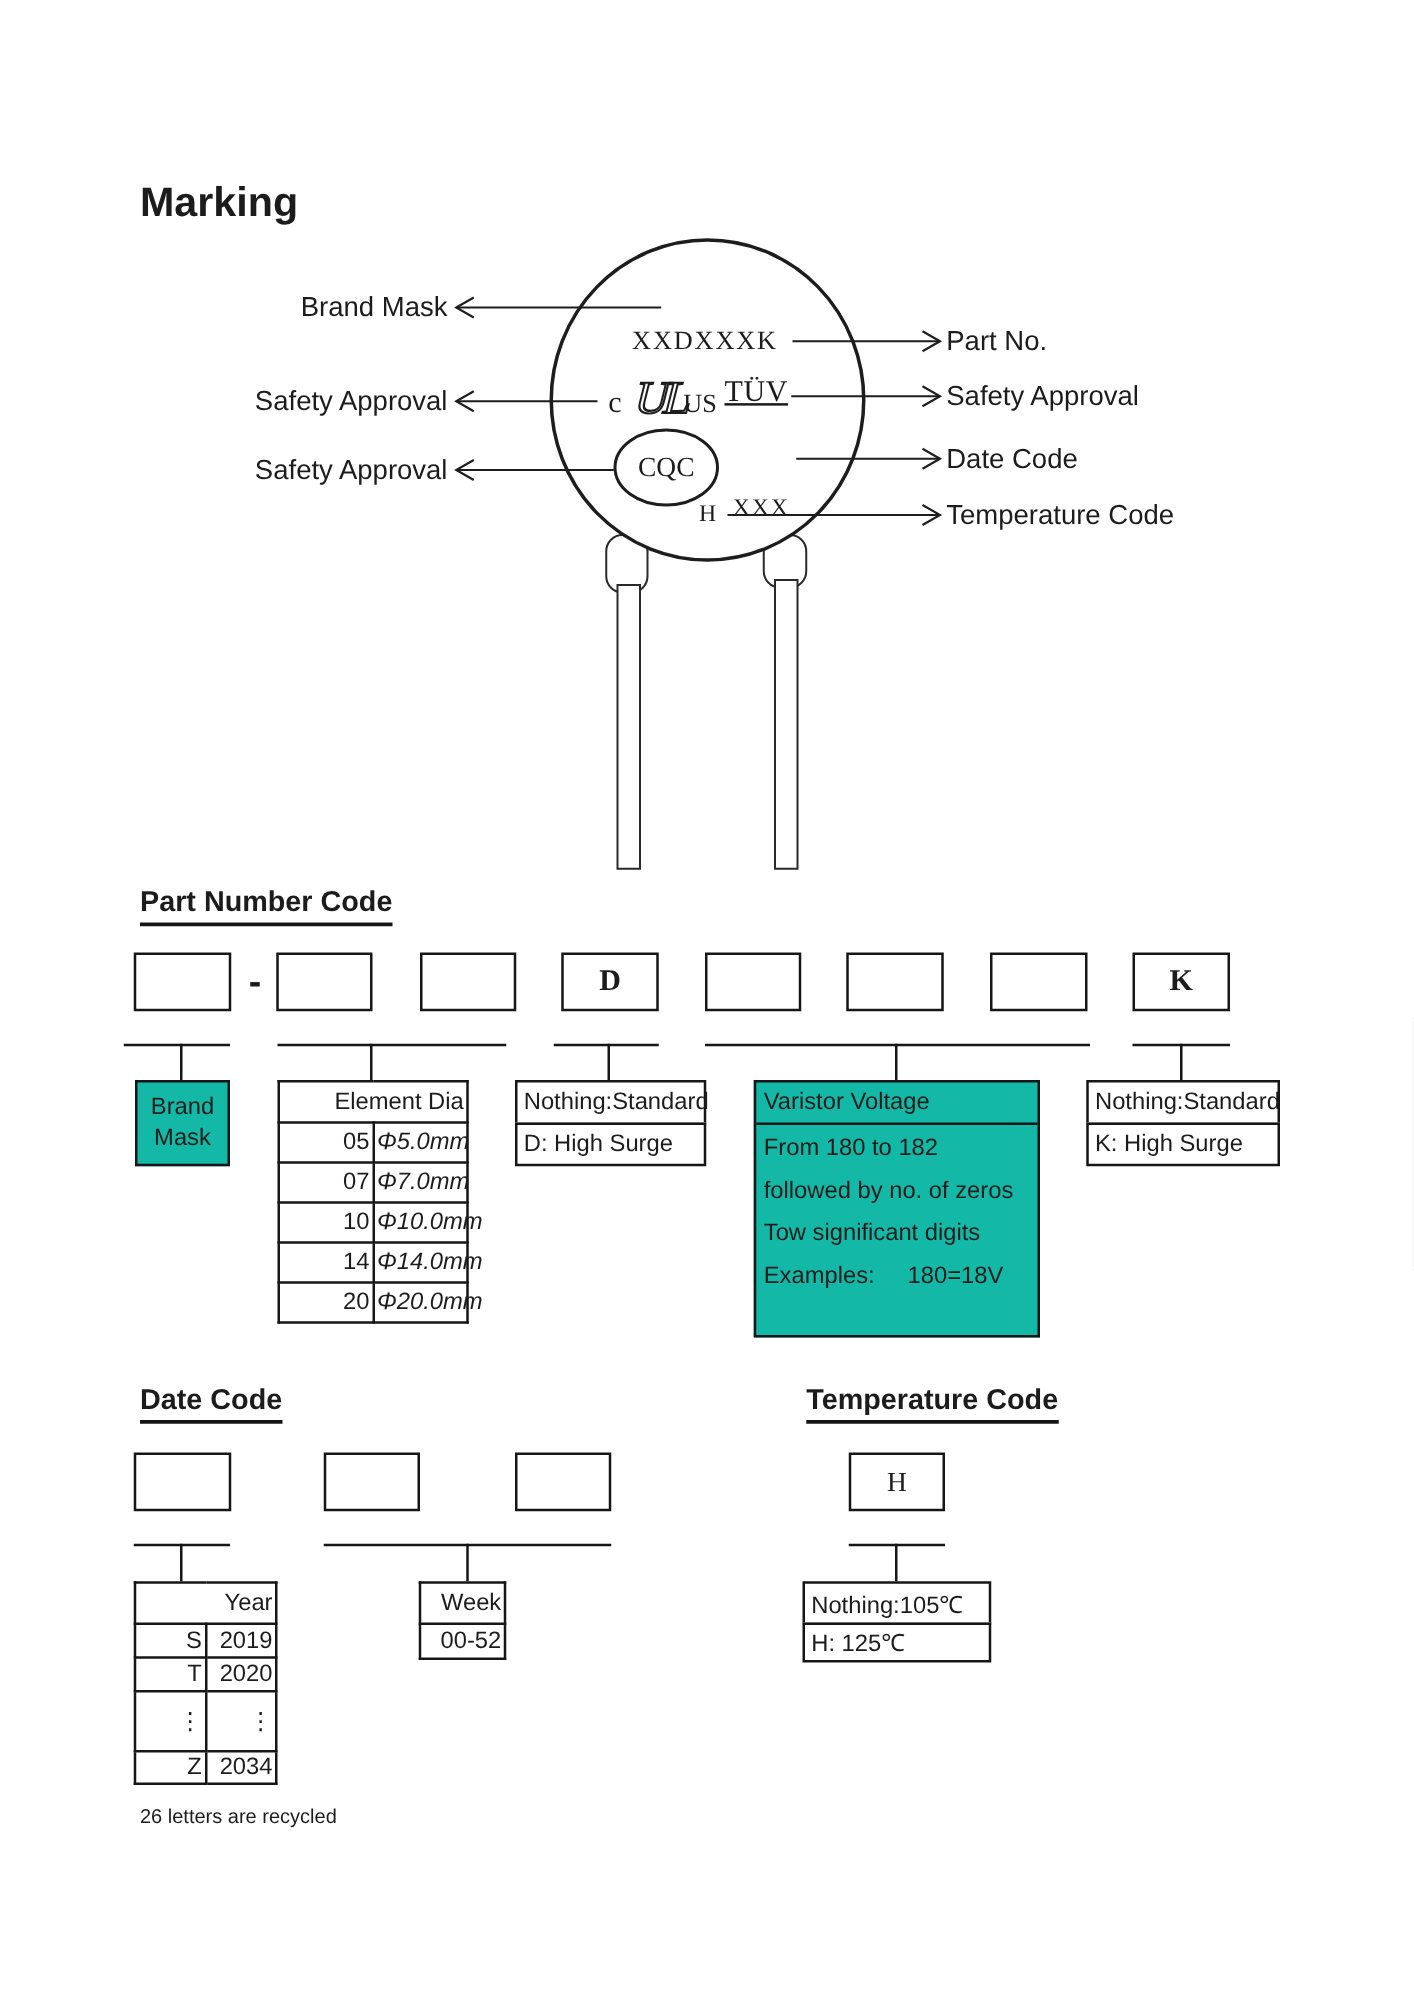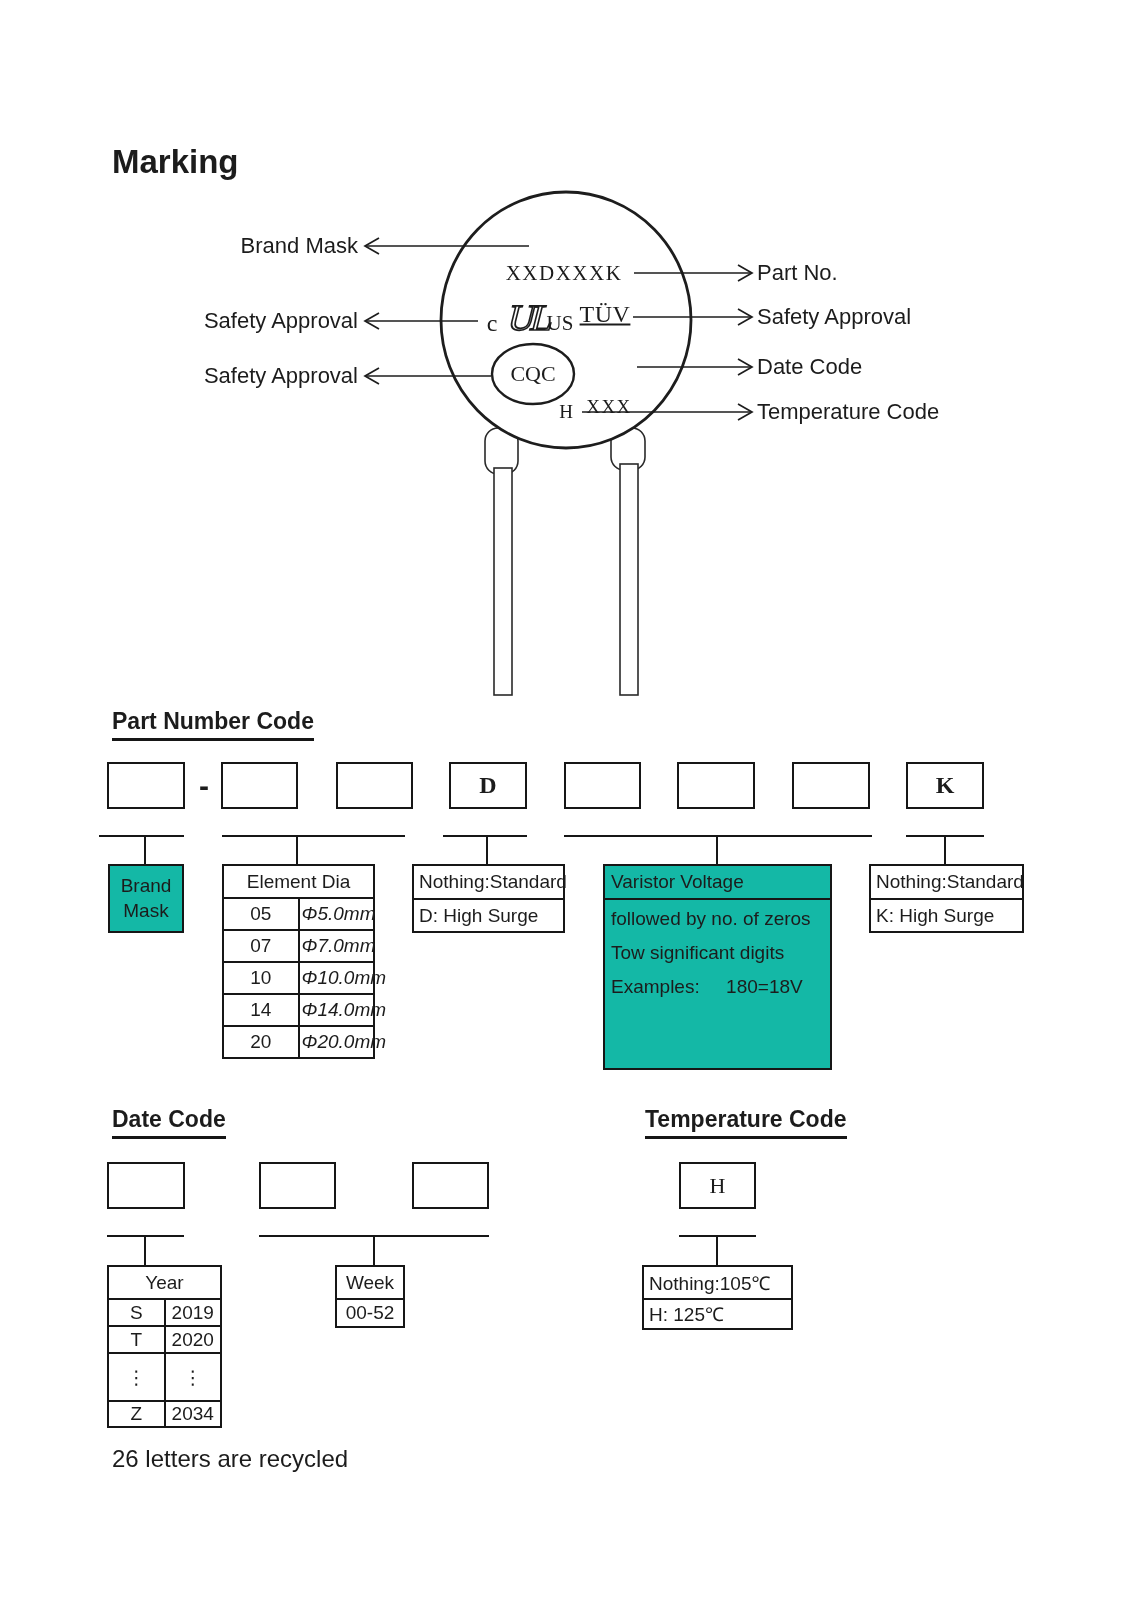--- a/index.html
+++ b/index.html
@@ -13,23 +13,23 @@
   .mark{font-family:"Liberation Serif",serif;white-space:nowrap;transform:translate(-50%,-50%);}
   .pbox{position:absolute;box-sizing:border-box;border:2.3px solid #161616;background:#fff;height:47px;
         display:flex;align-items:center;justify-content:center;
         font-family:"Liberation Serif",serif;font-weight:bold;font-size:24px;}
   .hline{position:absolute;height:2px;background:#161616;}
   .vline{position:absolute;width:2px;background:#161616;}
   .cell{position:absolute;box-sizing:border-box;border:2px solid #161616;background:#fff;
         font-size:19px;display:flex;align-items:center;padding-left:5px;}
   .descbox{position:absolute;box-sizing:border-box;border:2px solid #161616;background:#14b8a6;}
   table.tbl{border-collapse:collapse;background:#fff;table-layout:fixed;}
-  table.tbl td{border:2px solid #161616;text-align:center;font-size:19px;padding:0 2px;}
+  table.tbl td{border:2px solid #161616;text-align:right;font-size:19px;padding:0 2px;}
   .ital{font-style:italic;}
-  .footnote{font-size:24px;}
+  .footnote{font-size:16px;}
   .dash{font-weight:bold;font-size:30px;}
 </style>
 </head>
 <body>
 
 <div id="page">
 
   <div class="abs title" style="left:112px;top:143px;">Marking</div>
 
   <svg class="abs" style="left:0;top:0;" width="1131" height="710" viewBox="0 0 1131 710">
@@ -138,20 +138,21 @@
     </tr>
   </tbody>
     </table>
 
   <div class="cell" style="left:412px;top:864px;width:153px;height:36px;">Nothing:Standard</div>
   <div class="cell" style="left:412px;top:898px;width:153px;height:35px;">D: High Surge</div>
 
   <div class="descbox" style="left:603px;top:864px;width:229px;height:206px;">
     <div style="height:34px;border-bottom:2px solid #161616;display:flex;align-items:center;padding-left:6px;font-size:19px;box-sizing:border-box;">Varistor Voltage</div>
     <div style="padding:2px 0 0 6px;">
+      <div style="line-height:34px;font-size:19px;white-space:pre;">From 180 to 182</div>
       <div style="line-height:34px;font-size:19px;white-space:pre;">followed by no. of zeros</div>
       <div style="line-height:34px;font-size:19px;white-space:pre;">Tow significant digits</div>
       <div style="line-height:34px;font-size:19px;white-space:pre;">Examples:     180=18V</div>
     </div>
   </div>
 
   <div class="cell" style="left:869px;top:864px;width:155px;height:36px;">Nothing:Standard</div>
   <div class="cell" style="left:869px;top:898px;width:155px;height:35px;">K: High Surge</div>
 
   <div class="abs sec-heading" style="left:112px;top:1106px;">Date Code</div>

